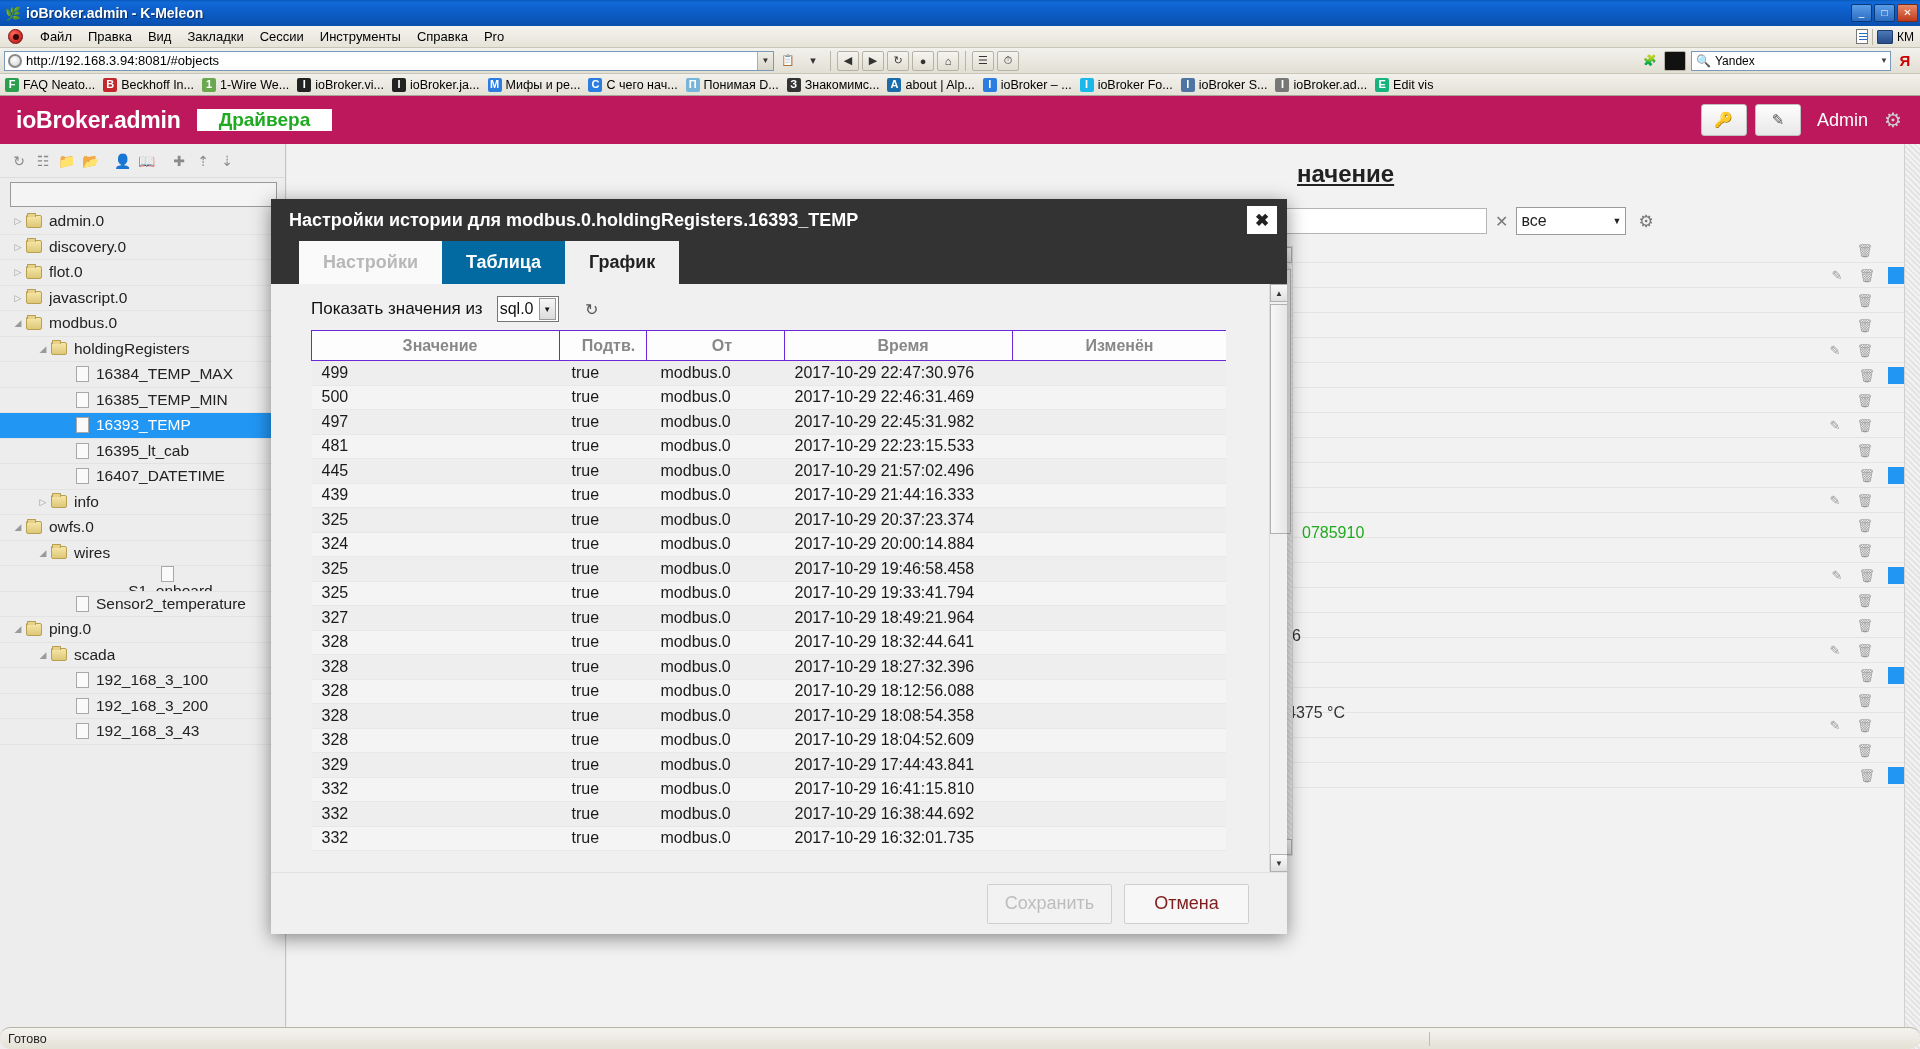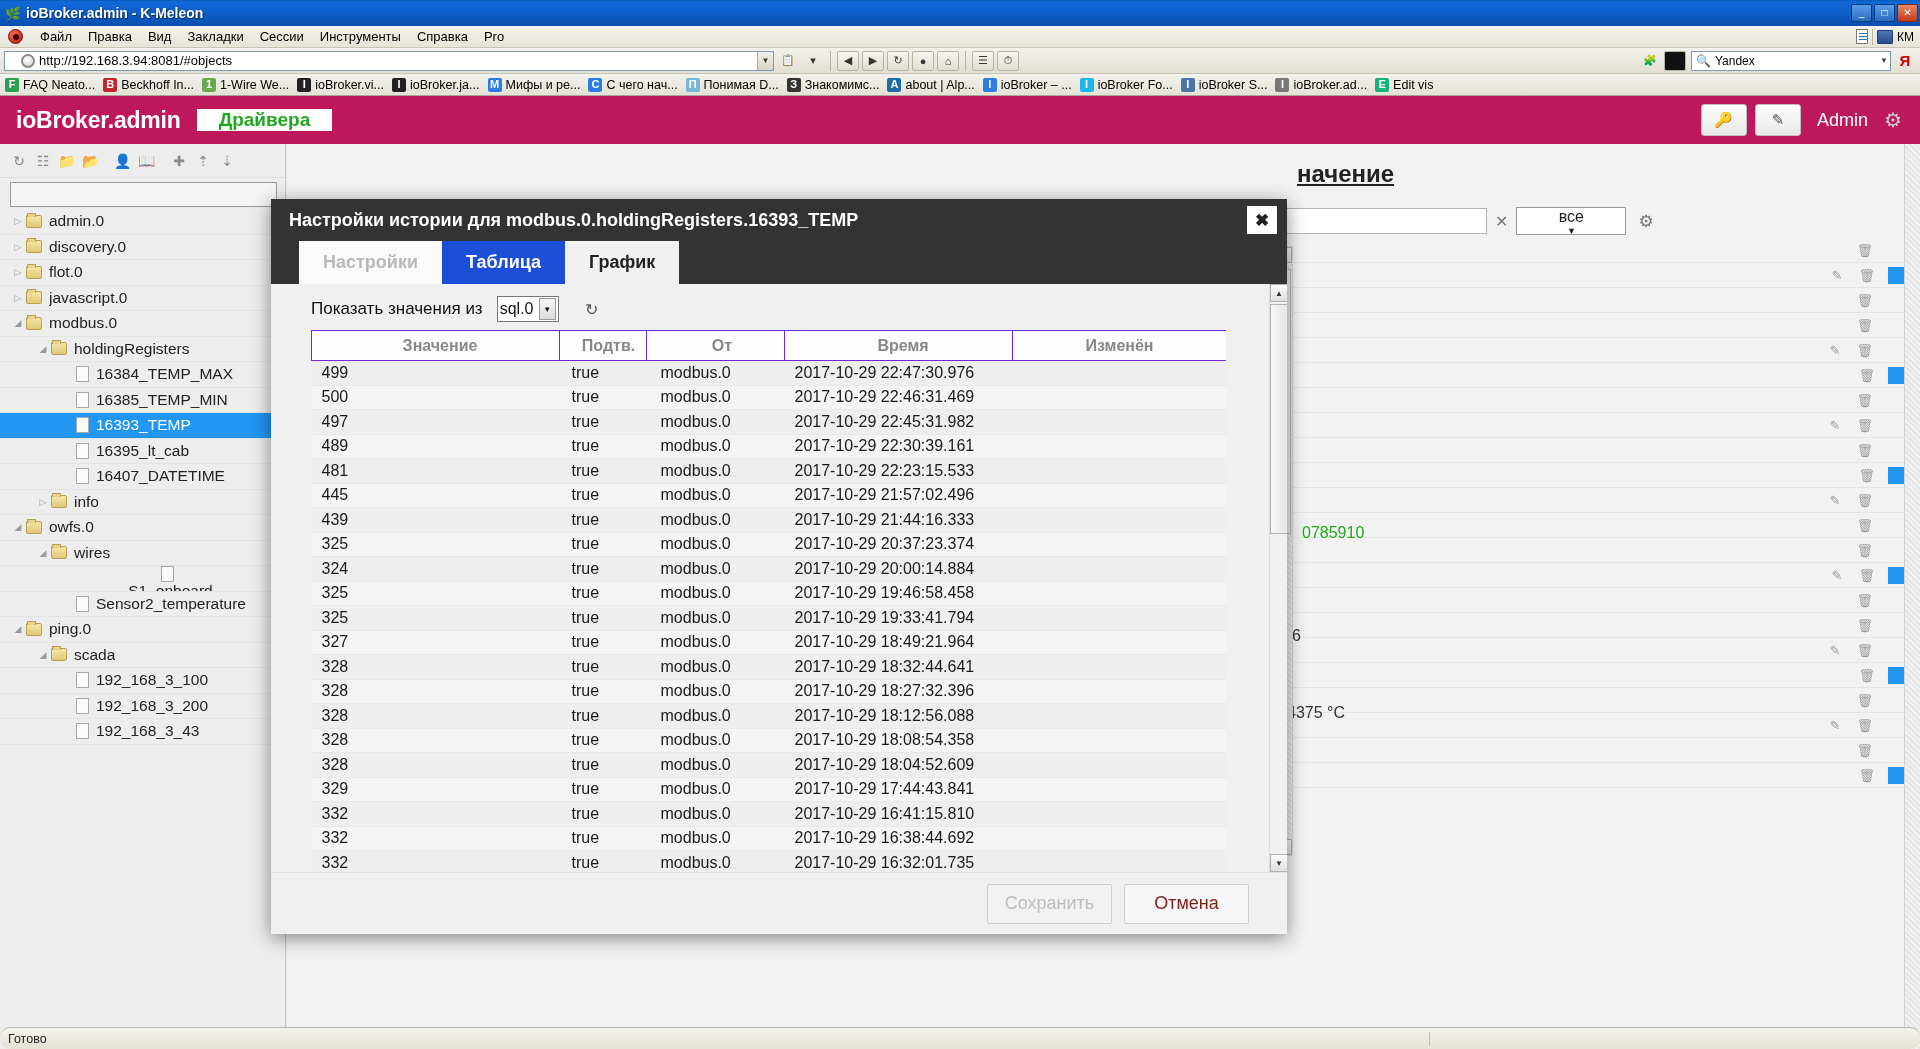--- a/index.html
+++ b/index.html
@@ -85,21 +85,21 @@
   .navbar {
     height: 26px;
     background: linear-gradient(to bottom, #f2f1ec, #e2dfd4);
     border-bottom: 1px solid #c8c4b8;
     display: flex; align-items: center; gap: 3px;
     padding: 0 4px;
   }
   .urlwrap {
     flex: 0 0 770px; height: 20px;
     background: #fff; border: 1px solid #7a9ab8;
-    display: flex; align-items: center; padding: 0 0 0 16px;
+    display: flex; align-items: center; padding: 0 0 0 3px;
     position: relative;
   }
   .urlwrap .globe {
     width: 14px; height: 14px; border-radius: 50%;
     border: 2px solid #8a8a8a; margin-right: 4px; flex: none;
     background: radial-gradient(circle at 40% 35%, #fff, #cfcfcf);
   }
   .urlwrap .urltext {
     font-size: 13px; color: #000; flex: 1; white-space: nowrap; overflow: hidden;
   }
@@ -235,21 +235,21 @@
     display: flex; align-items: center; gap: 4px;
     padding-left: 990px; height: 34px;
   }
   .valfilter .fbox {
     width: 210px; height: 26px; background: #fff; border: 1px solid #b4b4b4;
   }
   .valfilter .clr { font-size: 16px; color: #777; padding: 0 4px; }
   .valfilter .seld {
     width: 110px; height: 28px; background: #fff; border: 1px solid #9a9a9a;
     display: flex; align-items: center; justify-content: space-between;
-    padding: 0 4px; font-size: 16px; color: #222; flex-direction: column;
+    padding: 0 4px; font-size: 16px; color: #222;
   }
   .valfilter .gear2 { color: #777; font-size: 17px; padding-left: 8px; }
   .valrows { position: relative; }
   .valrow {
     height: 25px; display: flex; align-items: center; justify-content: flex-end;
     gap: 12px; padding-right: 16px; border-bottom: 1px solid #e4e4e4;
     font-size: 15px; color: #333;
   }
   .vicon { color: #999; font-size: 13px; width: 18px; text-align: center; }
   .vbluebox { width: 16px; height: 17px; background: #2196f3; }
@@ -274,21 +274,21 @@
   }
   .modal-tabs {
     height: 43px; background: #333333; display: flex; align-items: flex-end;
     padding-left: 28px;
   }
   .mtab {
     height: 43px; padding: 0 24px; display: flex; align-items: center;
     font-size: 18px; font-weight: bold;
   }
   .mtab.disabled { background: #fafafa; color: #b8b8b8; }
-  .mtab.active { background: #1d4ed8; color: #fff; }
+  .mtab.active { background: #0369a1; color: #fff; }
   .mtab.normal { background: #f0f0f0; color: #222; }
   .modal-body {
     flex: 1; background: #f0f0f0; position: relative; overflow: hidden;
     display: flex; flex-direction: column;
   }
   .srcrow {
     display: flex; align-items: center; gap: 14px;
     padding: 12px 0 8px 40px; font-size: 17px; color: #111;
   }
   .srcsel {
@@ -827,27 +827,20 @@
                 <td class="c-chg"></td>
               </tr>
               <tr>
                 <td class="c-val">497</td>
                 <td class="c-ack">true</td>
                 <td class="c-from">modbus.0</td>
                 <td class="c-time">2017-10-29 22:45:31.982</td>
                 <td class="c-chg"></td>
               </tr>
               <tr>
-                <td class="c-val">489</td>
-                <td class="c-ack">true</td>
-                <td class="c-from">modbus.0</td>
-                <td class="c-time">2017-10-29 22:30:39.161</td>
-                <td class="c-chg"></td>
-              </tr>
-              <tr>
                 <td class="c-val">481</td>
                 <td class="c-ack">true</td>
                 <td class="c-from">modbus.0</td>
                 <td class="c-time">2017-10-29 22:23:15.533</td>
                 <td class="c-chg"></td>
               </tr>
               <tr>
                 <td class="c-val">445</td>
                 <td class="c-ack">true</td>
                 <td class="c-from">modbus.0</td>

